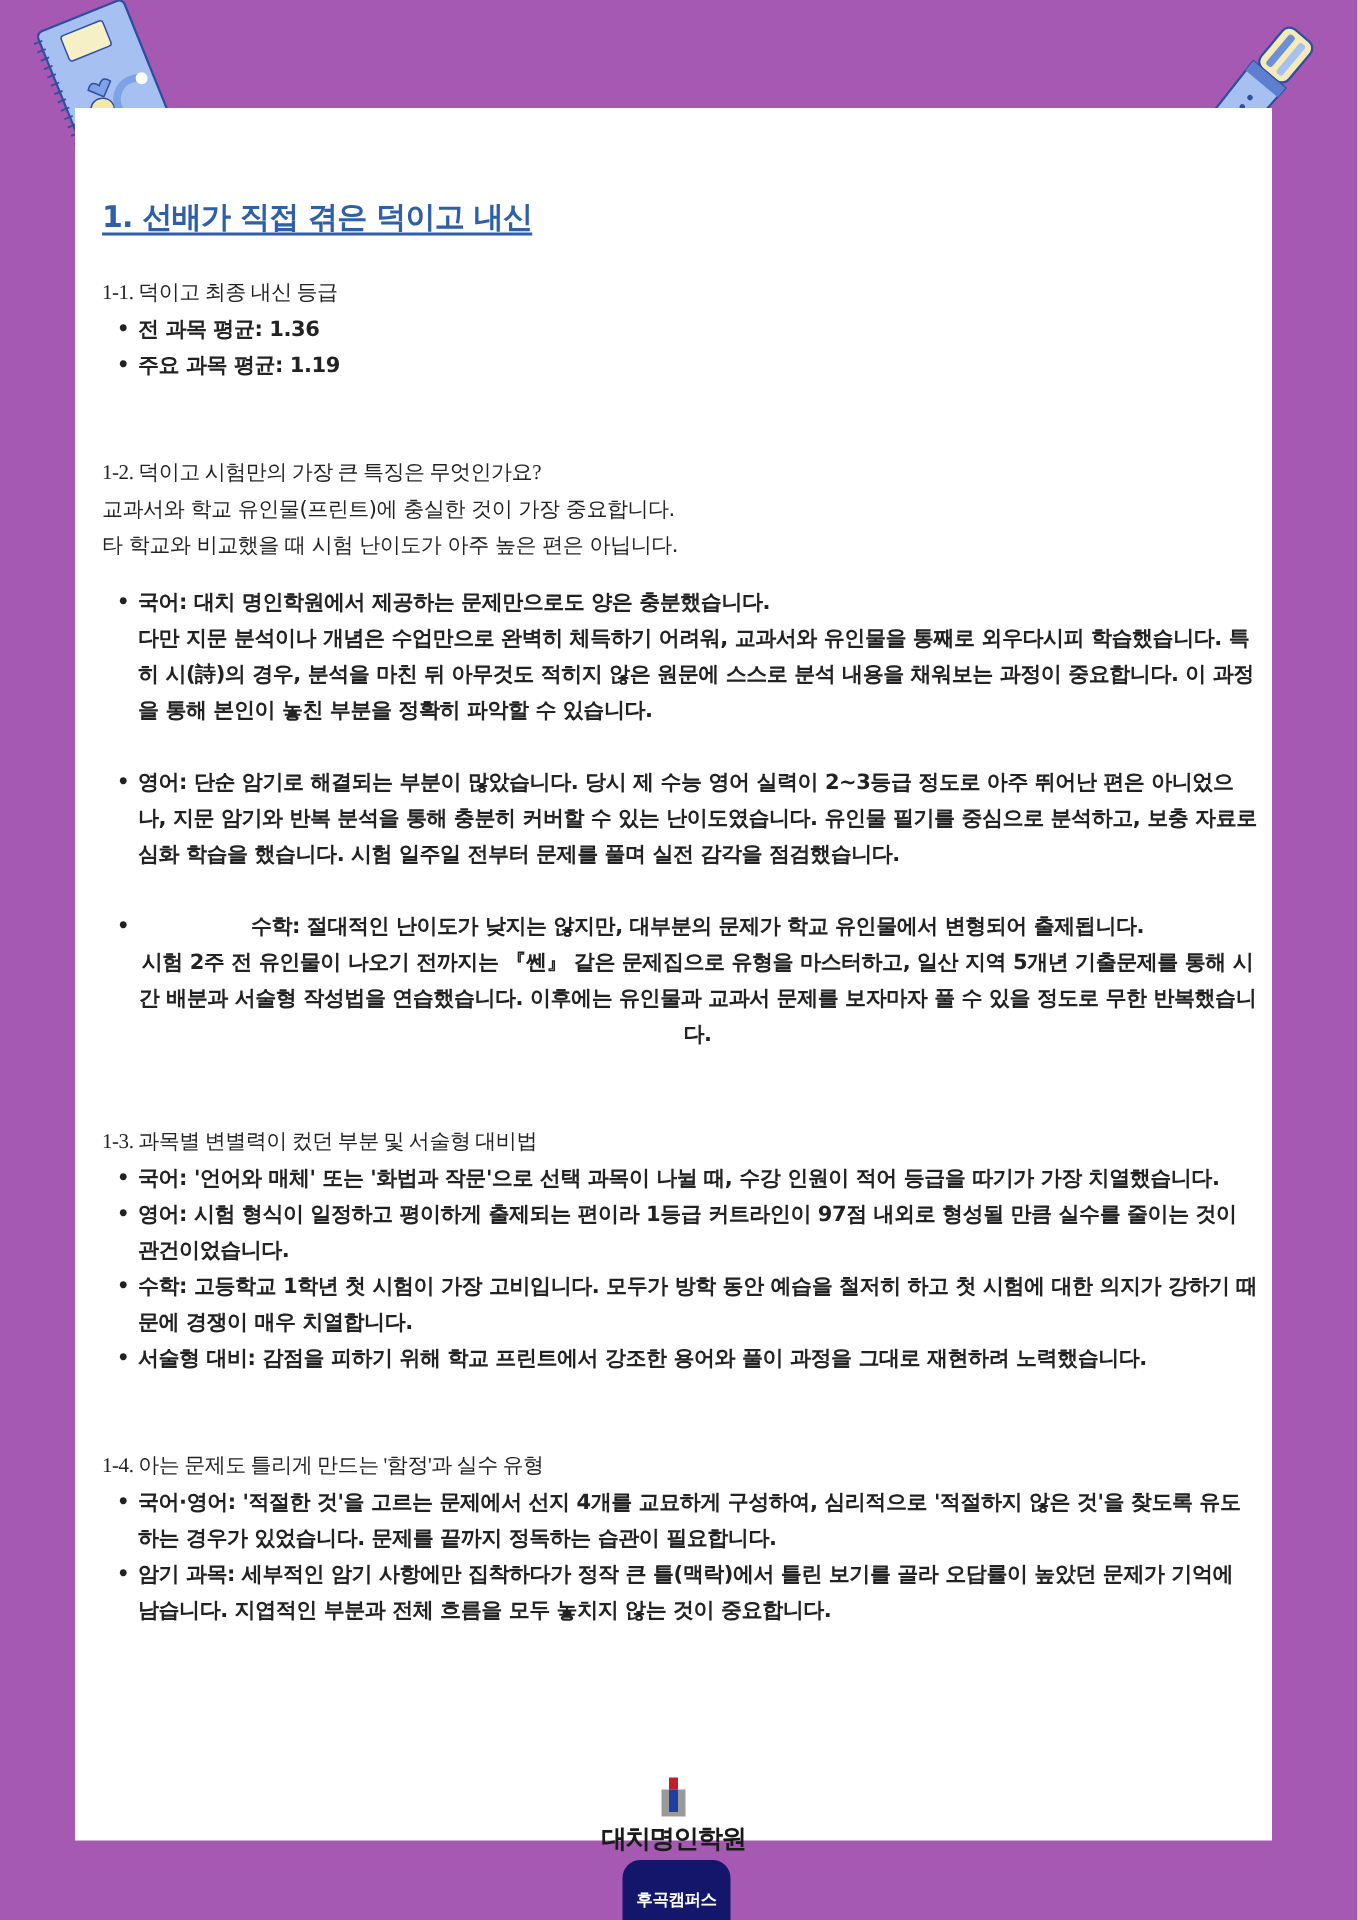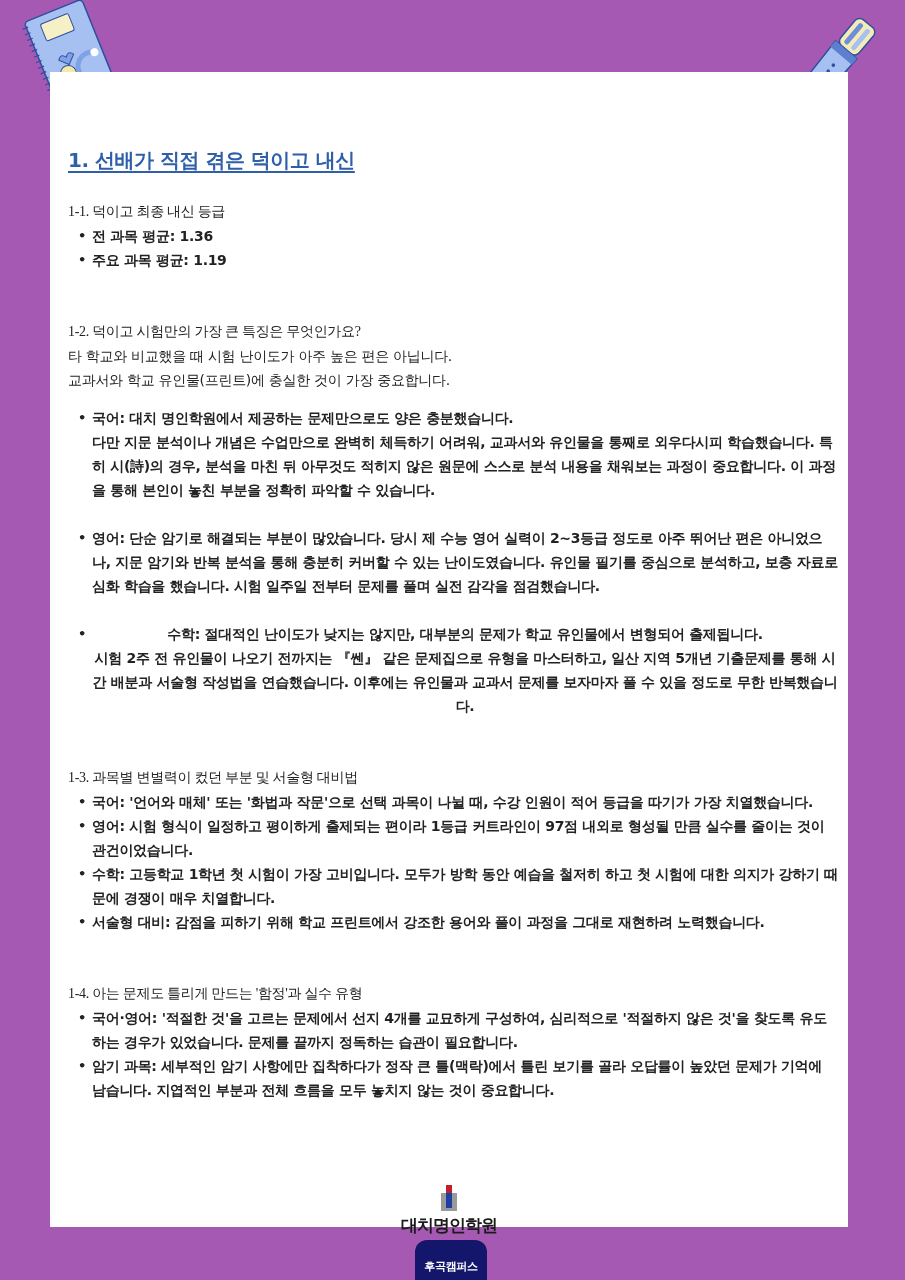--- a/index.html
+++ b/index.html
@@ -12,21 +12,21 @@
     color: #222;
   }
   .page {
     position: absolute;
     left: 50px; top: 72px;
     width: 798px; height: 1155px;
     background: #ffffff;
   }
   .content {
     position: absolute;
-    left: 18px; top: 76px;
+    left: 18px; top: 60px;
     width: 770px;
     font-size: 14px;
     line-height: 24px;
     letter-spacing: -0.3px;
   }
   .title {
     font-size: 20px;
     font-weight: bold;
     color: #2E5FA8;
     text-decoration: underline;
@@ -122,22 +122,22 @@
       <ul>
         <li>전 과목 평균: 1.36</li>
         <li>주요 과목 평균: 1.19</li>
       </ul>
     </section>
 
     <div class="gap-lg"></div>
 
     <section>
       <p class="sec-head">1-2. 덕이고 시험만의 가장 큰 특징은 무엇인가요?</p>
+      <p class="para">교과서와 학교 유인물(프린트)에 충실한 것이 가장 중요합니다.</p>
       <p class="para">타 학교와 비교했을 때 시험 난이도가 아주 높은 편은 아닙니다.</p>
-      <p class="para">교과서와 학교 유인물(프린트)에 충실한 것이 가장 중요합니다.</p>
       <div class="gap-sm"></div>
       <ul>
         <li style="white-space: pre-line;">국어: 대치 명인학원에서 제공하는 문제만으로도 양은 충분했습니다.
 다만 지문 분석이나 개념은 수업만으로 완벽히 체득하기 어려워, 교과서와 유인물을 통째로 외우다시피 학습했습니다. 특히 시(詩)의 경우, 분석을 마친 뒤 아무것도 적히지 않은 원문에 스스로 분석 내용을 채워보는 과정이 중요합니다. 이 과정을 통해 본인이 놓친 부분을 정확히 파악할 수 있습니다.</li>
         <div class="gap-li"></div>
         <li>영어: 단순 암기로 해결되는 부분이 많았습니다. 당시 제 수능 영어 실력이 2~3등급 정도로 아주 뛰어난 편은 아니었으나, 지문 암기와 반복 분석을 통해 충분히 커버할 수 있는 난이도였습니다. 유인물 필기를 중심으로 분석하고, 보충 자료로 심화 학습을 했습니다. 시험 일주일 전부터 문제를 풀며 실전 감각을 점검했습니다.</li>
         <div class="gap-li"></div>
         <li style="white-space: pre-line; text-align: center;">수학: 절대적인 난이도가 낮지는 않지만, 대부분의 문제가 학교 유인물에서 변형되어 출제됩니다.
 시험 2주 전 유인물이 나오기 전까지는 『쎈』 같은 문제집으로 유형을 마스터하고, 일산 지역 5개년 기출문제를 통해 시간 배분과 서술형 작성법을 연습했습니다. 이후에는 유인물과 교과서 문제를 보자마자 풀 수 있을 정도로 무한 반복했습니다.</li>
       </ul>

